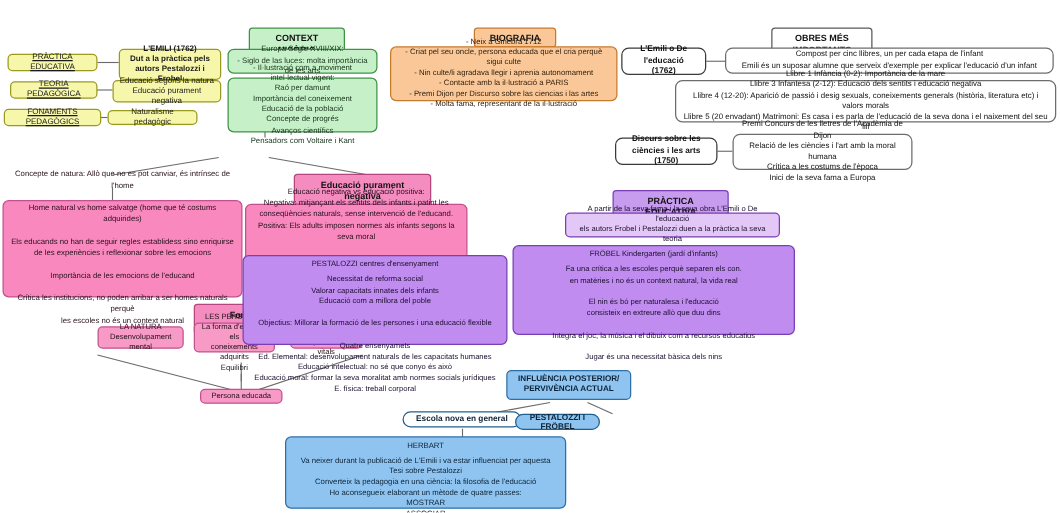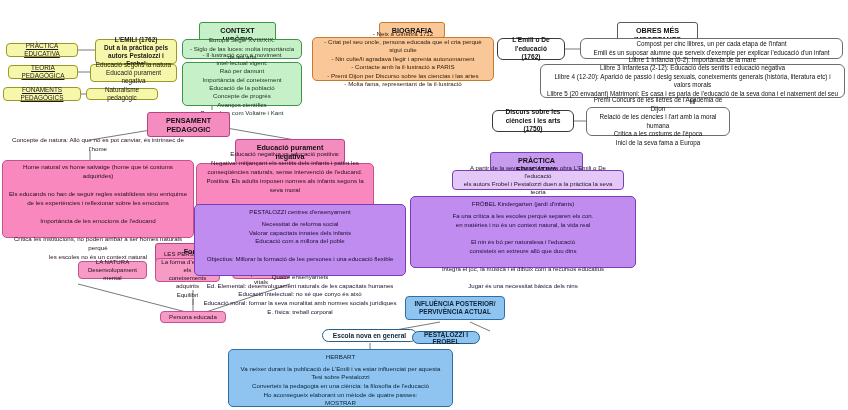--- a/index.html
+++ b/index.html
@@ -147,21 +147,20 @@
 Llibre 4 (12-20): Aparició de passió i desig sexuals, coneixements generals (història, literatura etc) i valors morals
 Llibre 5 (20 envadant) Matrimoni: Es casa i es parla de l'educació de la seva dona i el naixement del seu fill</div>
 
   <div class="node box-white-b ctr" style="left:492px;top:110px;width:82px;height:22px;white-space:pre-line;">Discurs sobre les ciències i les arts
 (1750)</div>
   <div class="node box-white ctr" style="left:586px;top:107px;width:144px;height:29px;white-space:pre-line;">Premi Concurs de les lletres de l'Acadèmia de Dijon
 Relació de les ciències i l'art amb la moral humana
 Crítica a les costums de l'època
 Inici de la seva fama a Europa</div>
 
-  <div class="node hdr hdr-pink" style="left:147px;top:112px;width:83px;">PENSAMENT PEDAGOGIC</div>
 
   <div class="node hdr hdr-pink" style="left:235px;top:139px;width:110px;">Educació purament negativa</div>
 
   <div class="node box-pink ctr" style="left:2px;top:160px;width:192px;height:78px;white-space:pre-line;">Concepte de natura: Allò que no es pot canviar, és intrínsec de l'home
 
 Home natural vs home salvatge (home que té costums adquirides)
 
 Els educands no han de seguir regles establidess sino enriquirse
 de les experiències i reflexionar sobre les emocions
 

